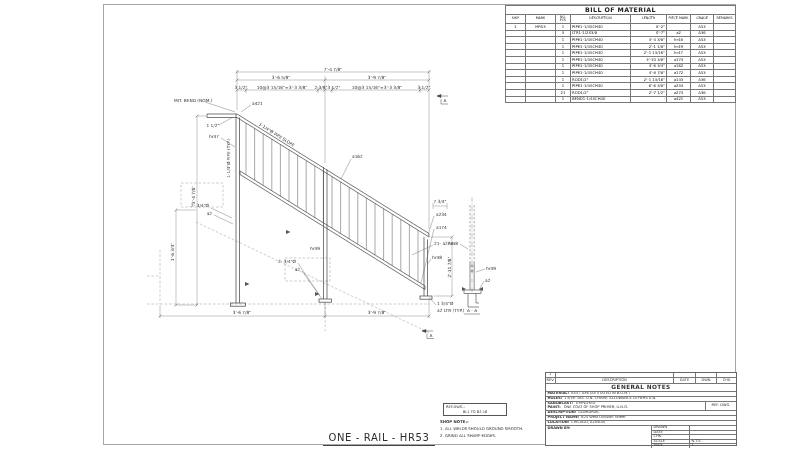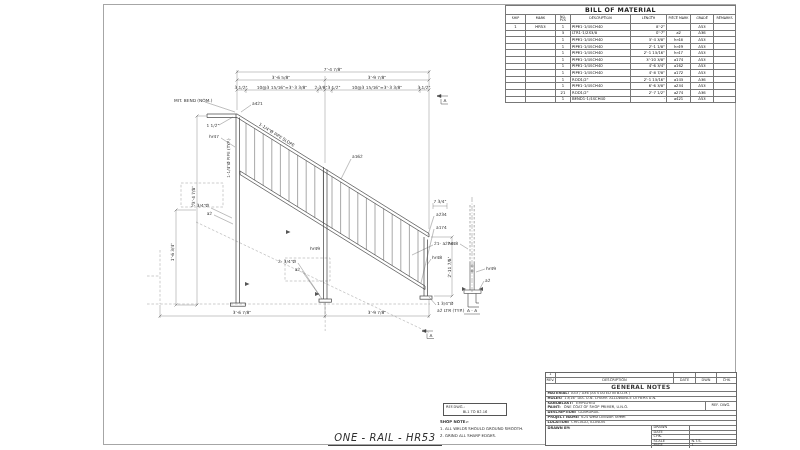--- a/index.html
+++ b/index.html
@@ -36,21 +36,21 @@
   .grid .grow:last-child{border-bottom:none;}
   .grid .gl{width:34px;border-right:0.5px solid #777;padding:0 1.5px;display:flex;align-items:center;}
   .grid .gv{flex:1;padding:0 1.5px;display:flex;align-items:center;}
   
   .refbox{position:absolute;left:443px;top:403px;width:64px;height:13px;border:0.6px solid #555;
           font-size:3.6px;padding:1px 2px;line-height:1.5;box-sizing:border-box;background:#fff;}
   .refbox .v{text-align:center;display:block;}
   .shopnote{position:absolute;left:440px;top:418px;font-size:3.9px;line-height:1.8;}
   .shopnote .snt{font-weight:bold;}
   
-  .sheet-title-wrap{position:absolute;left:295px;top:426px;width:180px;text-align:center;font-style:italic;}
+  .sheet-title-wrap{position:absolute;left:289px;top:426px;width:180px;text-align:center;}
   .sheet-title{display:inline-block;font-size:10px;letter-spacing:0.6px;color:#2e2e2e;
                border-bottom:0.9px solid #444;padding:0 6px 1.5px 6px;}
 </style>
 </head>
 <body>
 
 <div class="stage">
   <div class="sheet"></div>
 
   <svg class="draw" width="800" height="450" viewBox="0 0 800 450">

